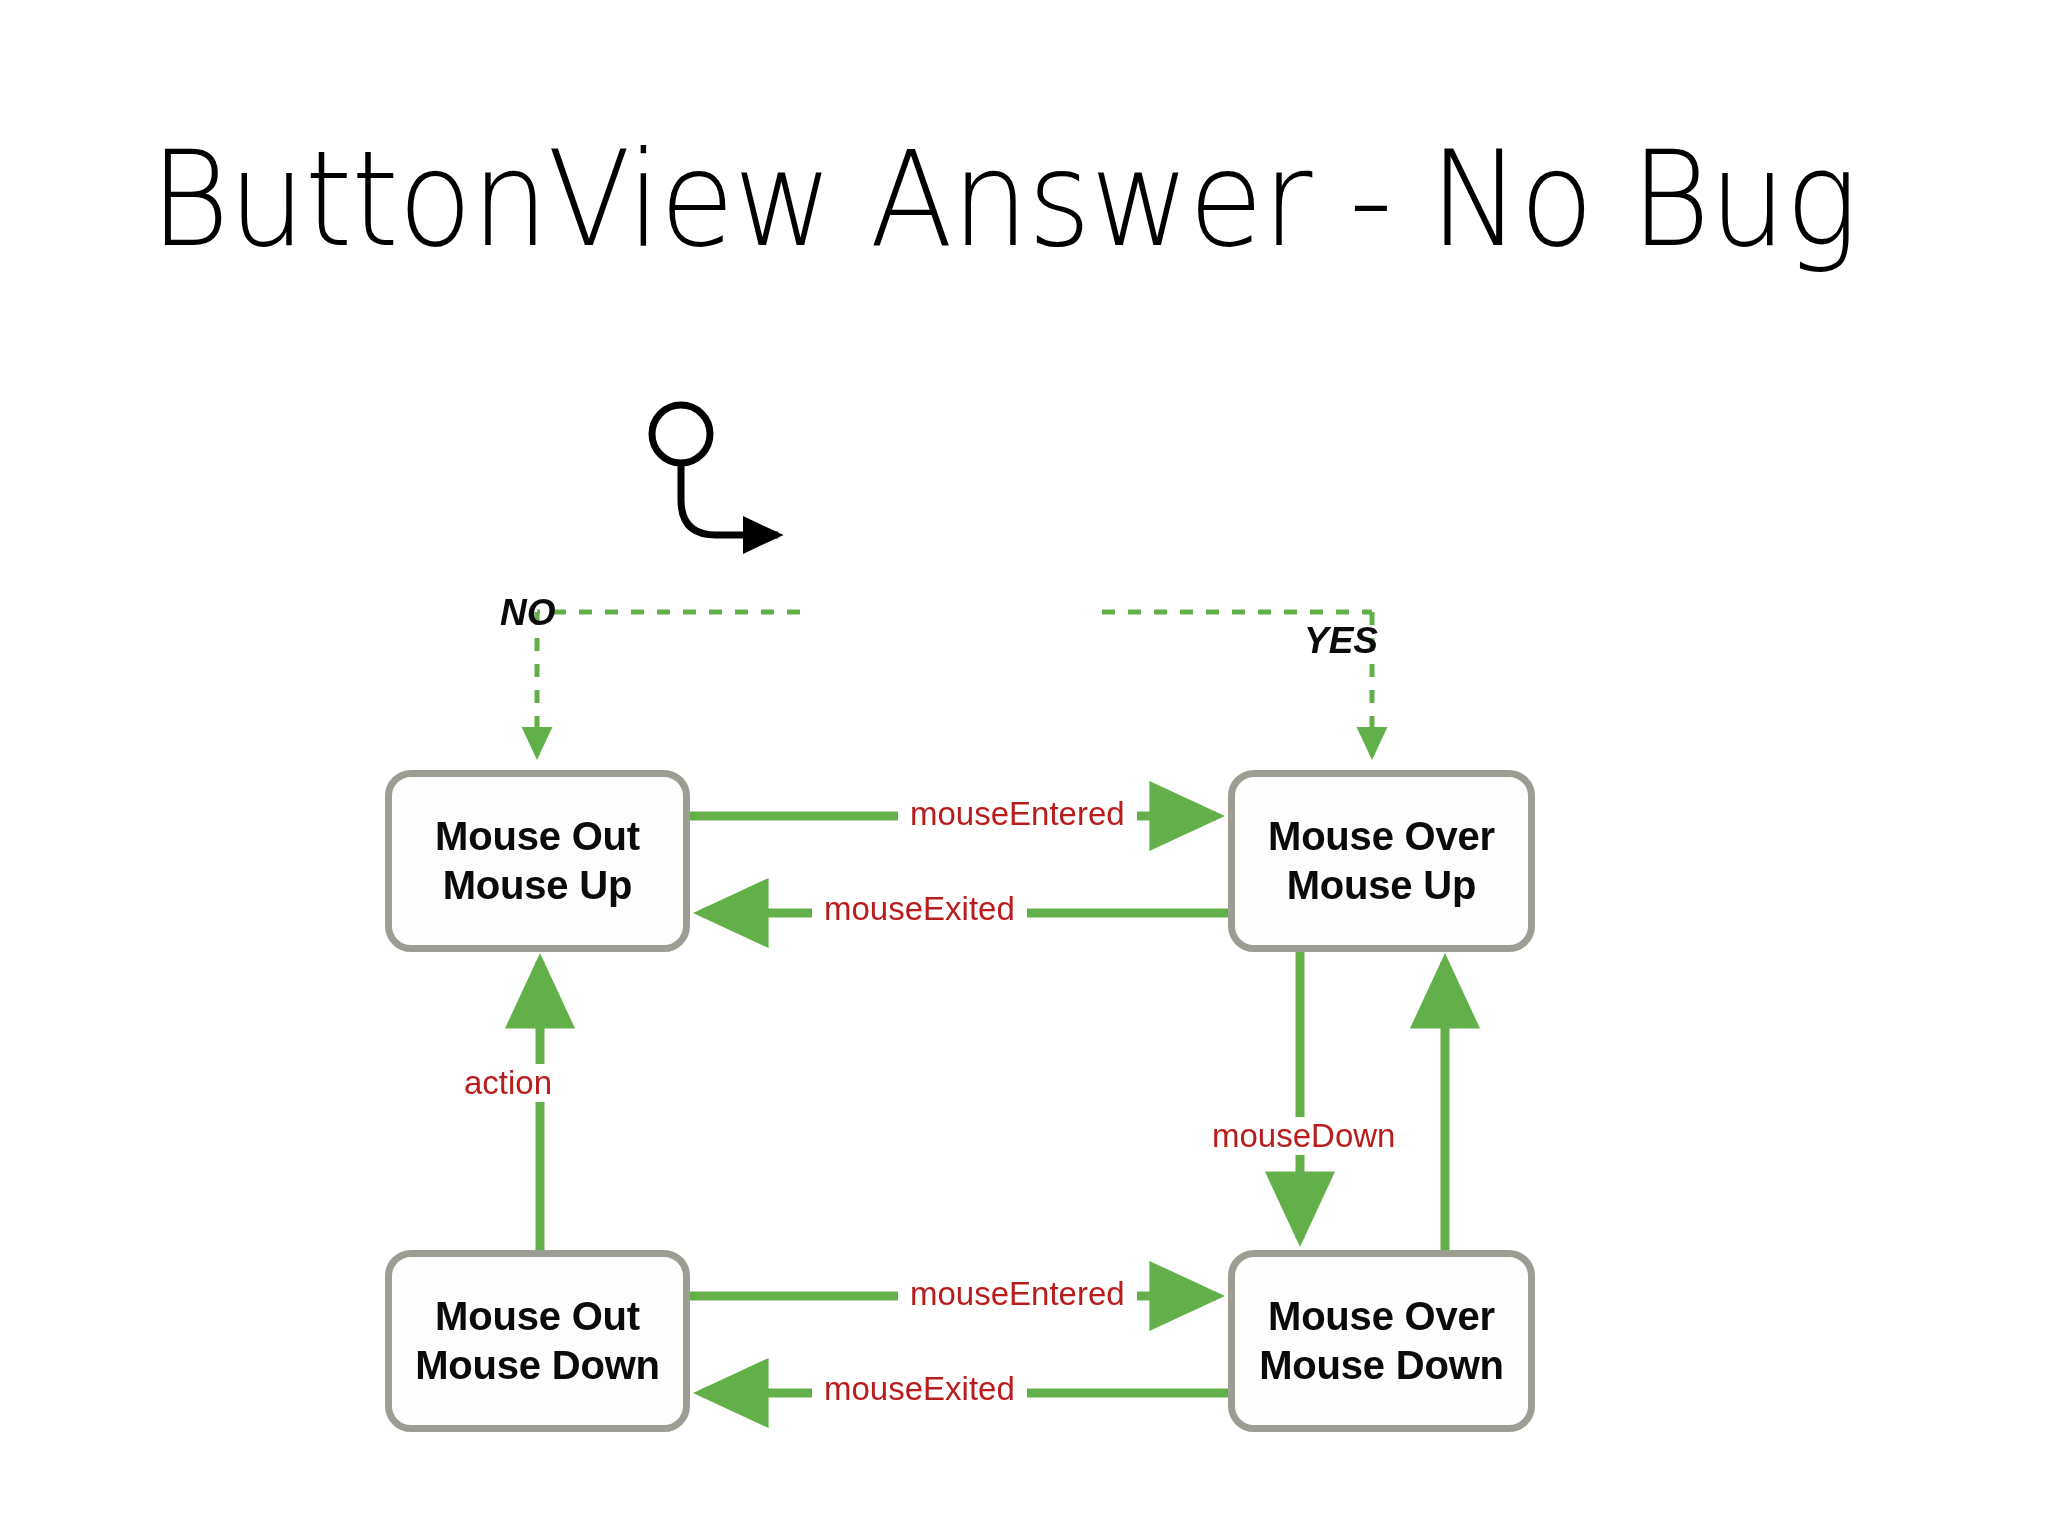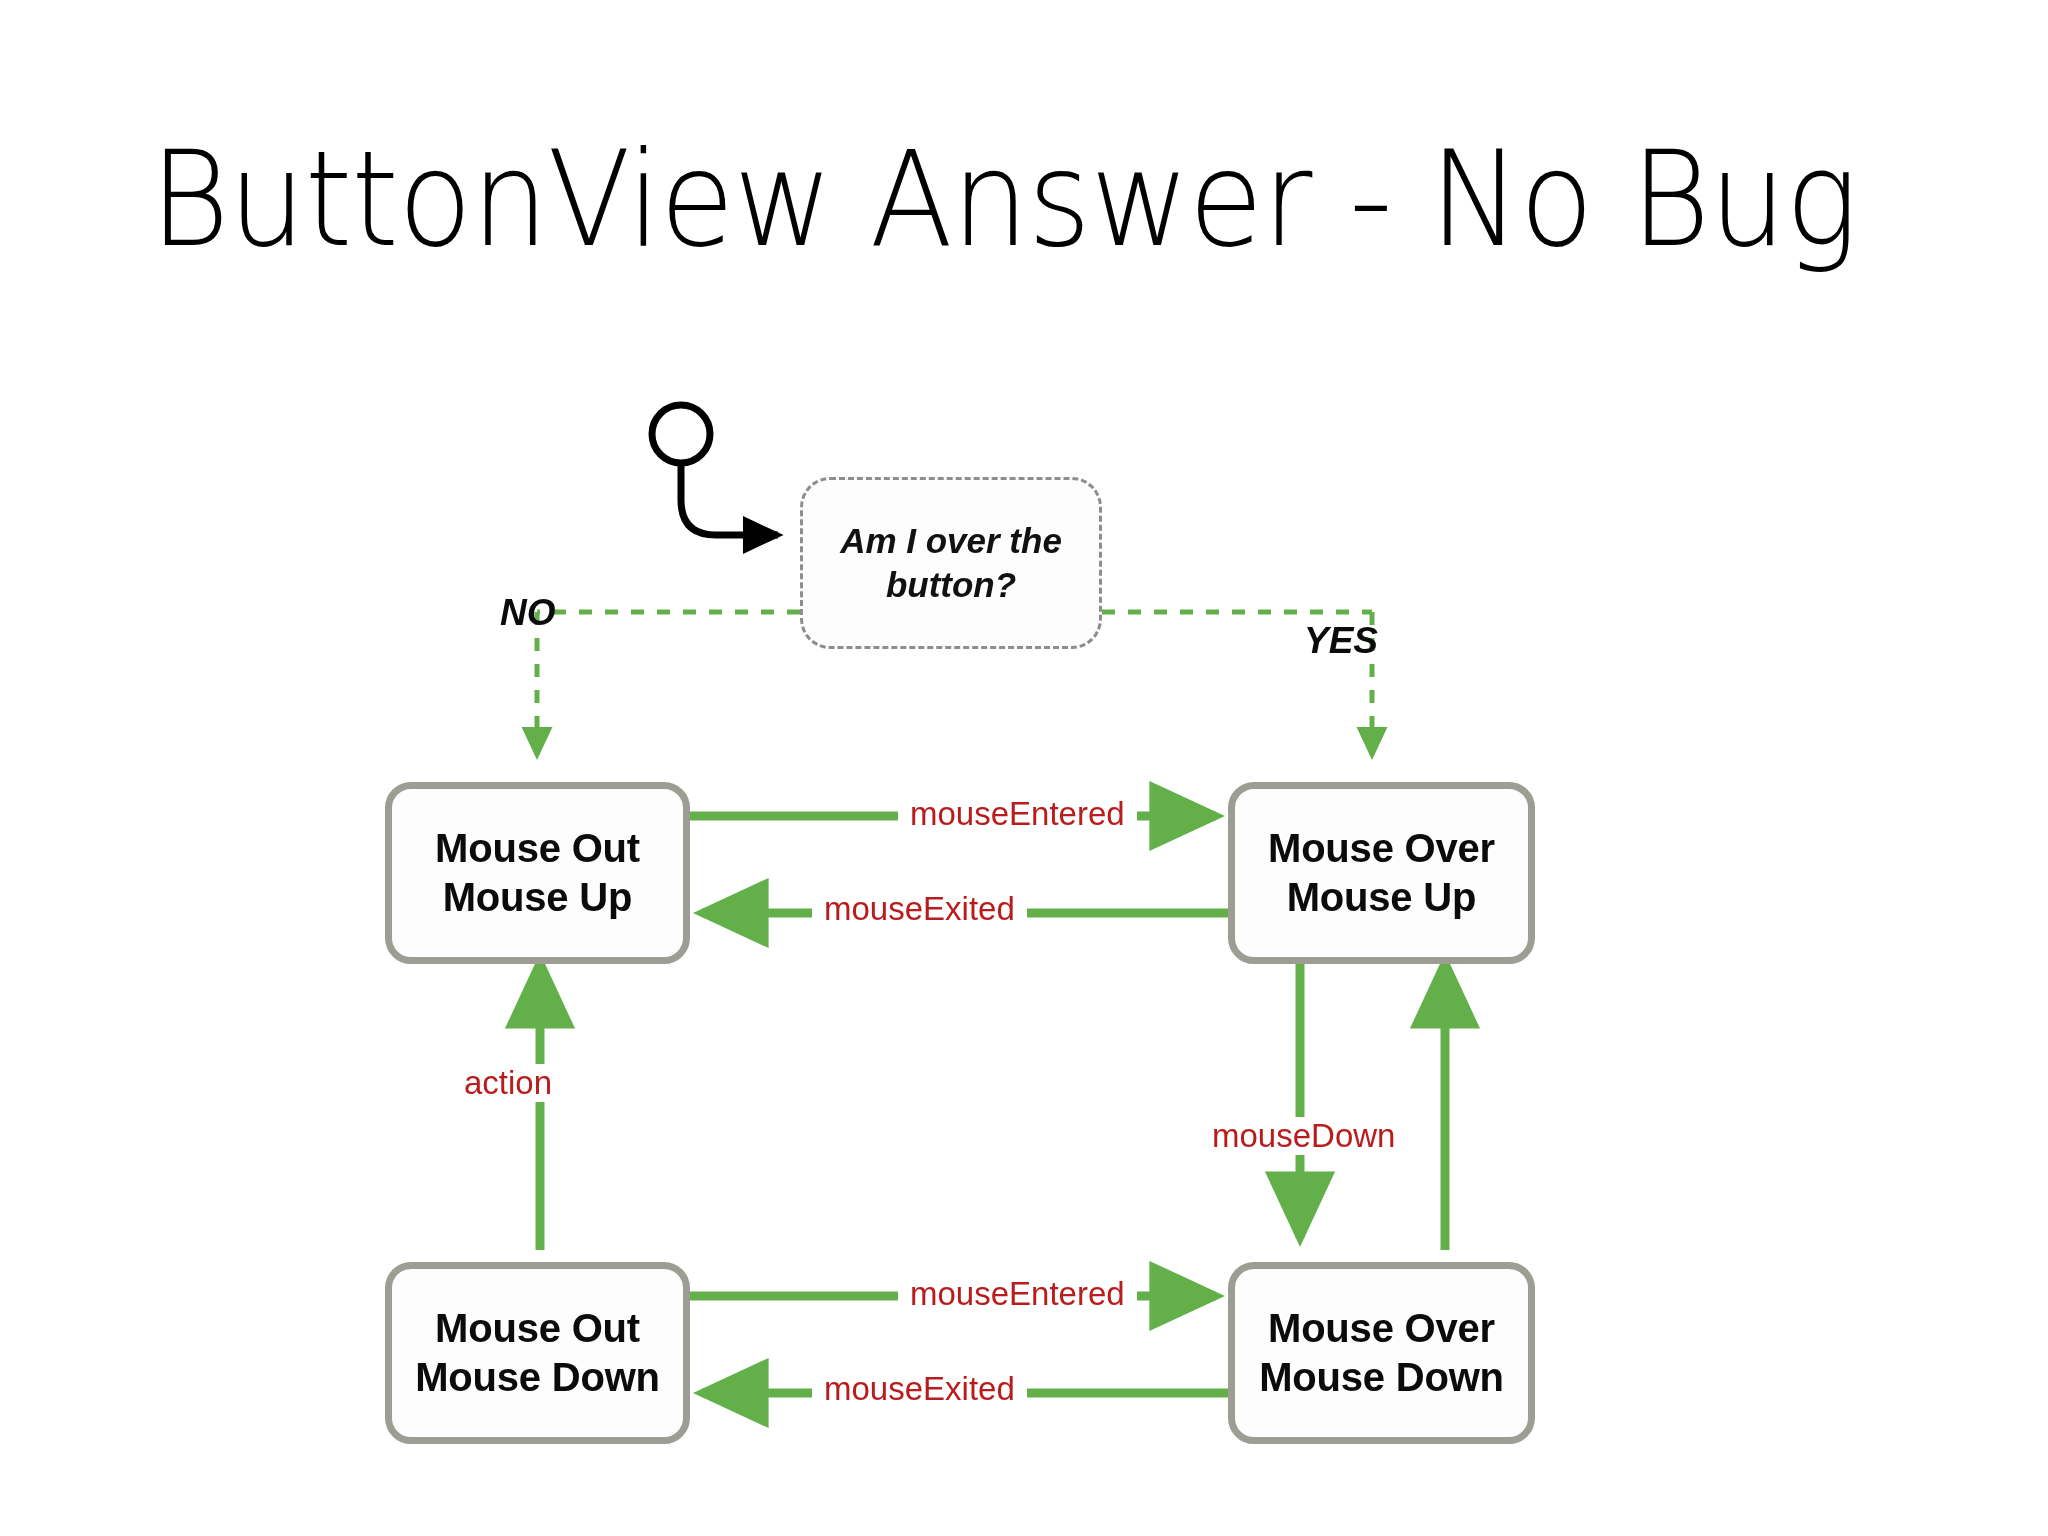--- a/index.html
+++ b/index.html
@@ -54,21 +54,20 @@
     position: absolute;
     box-sizing: border-box;
     background: #fdfdfd;
     border: 7px solid #9d9d93;
     border-radius: 26px;
     display: flex;
     flex-direction: column;
     align-items: center;
     justify-content: center;
     z-index: 3;
-    margin-top: 12px;
   }
   .state-line {
     font-family: "Liberation Sans", sans-serif;
     font-weight: bold;
     font-size: 40px;
     line-height: 1.22;
     color: #0b0b0b;
     white-space: nowrap;
     letter-spacing: -0.2px;
   }
@@ -179,24 +178,20 @@
 
       <path d="M1300,950 L1300,1238" fill="none" stroke="#63b04a" stroke-width="9" marker-end="url(#arrow-green)"></path>
 
       <path d="M1445,1250 L1445,962" fill="none" stroke="#63b04a" stroke-width="9" marker-end="url(#arrow-green)"></path>
 
       <path d="M690,1296 L1216,1296" fill="none" stroke="#63b04a" stroke-width="9" marker-end="url(#arrow-green)"></path>
 
       <path d="M1228,1393 L702,1393" fill="none" stroke="#63b04a" stroke-width="9" marker-end="url(#arrow-green)"></path>
     </svg>
 
-    <div id="decision-node">
-      <div class="decision-line">Am I over the</div>
-      <div class="decision-line">button?</div>
-    </div>
 
     <div class="branch-label" id="branch-no">NO</div>
     <div class="branch-label" id="branch-yes">YES</div>
 
     <div class="state-box" style="left:385px; top:770px; width:305px; height:182px;">
       <div class="state-line">Mouse Out</div>
       <div class="state-line">Mouse Up</div>
     </div>
 
     <div class="state-box" style="left:1228px; top:770px; width:307px; height:182px;">

